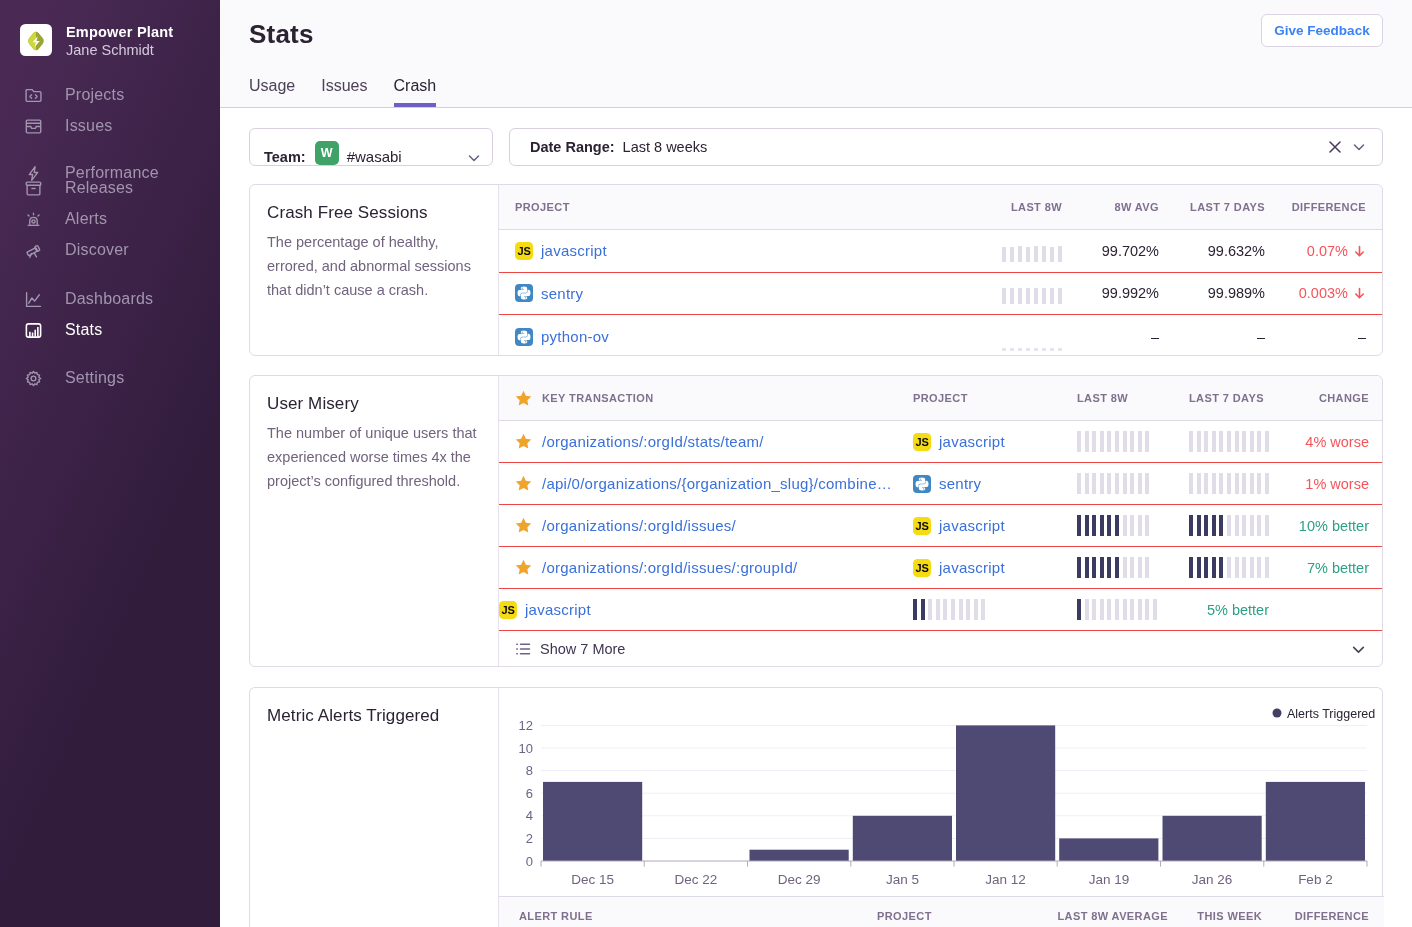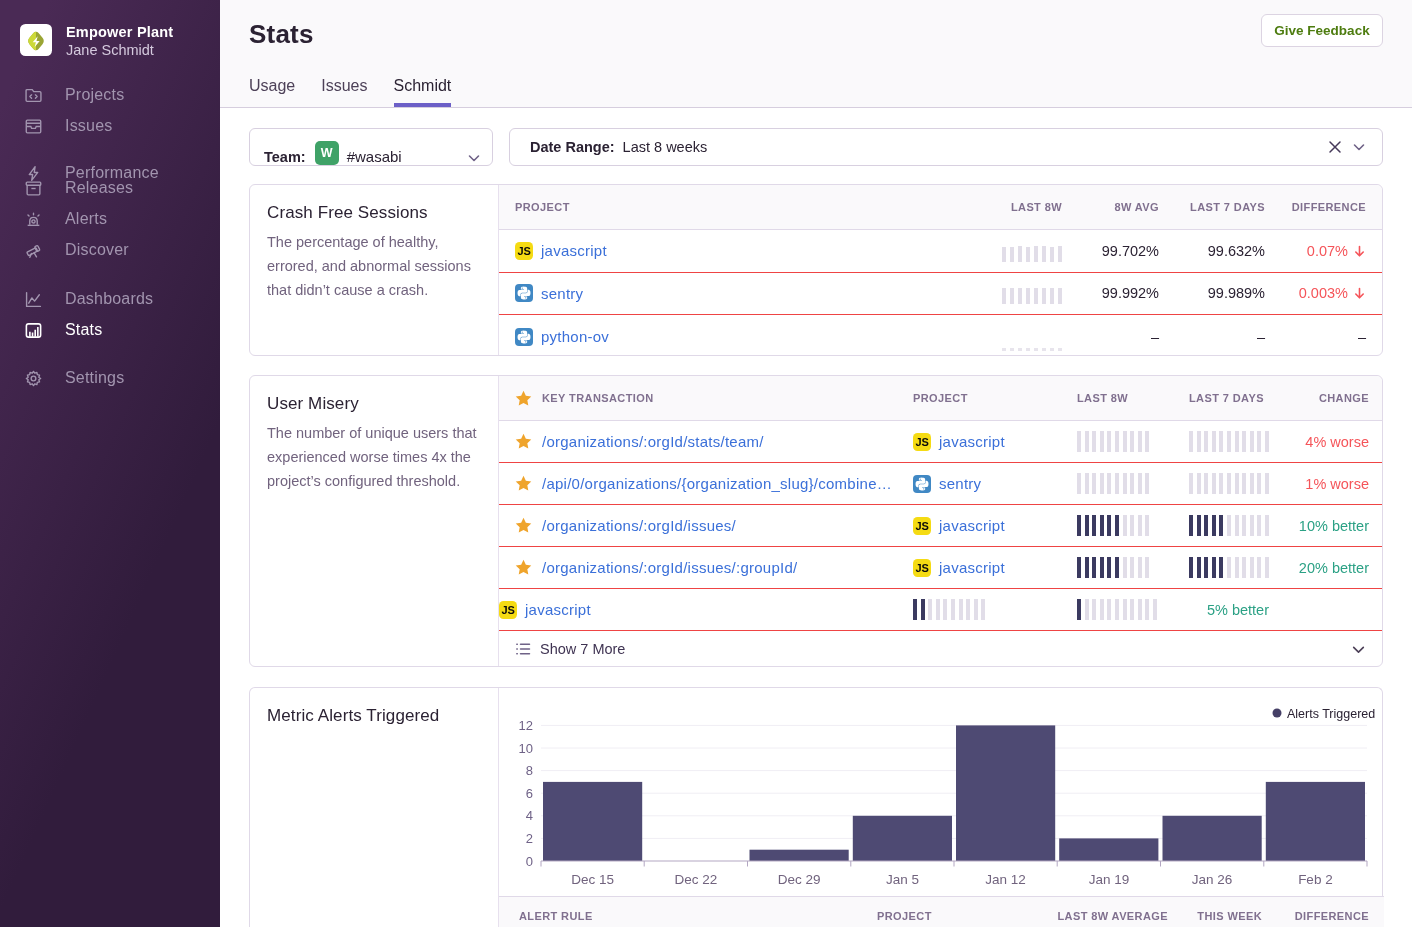--- a/index.html
+++ b/index.html
@@ -18,21 +18,21 @@
 .nav-item { position:absolute; left:25px; display:flex; align-items:center; color:#a295af; font-size:16px; }
 .nav-item svg { width:17px; height:17px; flex:none; }
 .nav-item span { margin-left:23px; letter-spacing:.2px; }
 .nav-item.active { color:#ffffff; }
 
 
 .main { position:absolute; left:220px; top:0; width:1192px; height:927px; }
 .phead { position:absolute; left:0; top:0; width:1192px; height:108px; background:#faf9fb; border-bottom:1px solid #d6cede; }
 h1 { position:absolute; left:29px; top:19px; font-size:26px; color:#2b2233; letter-spacing:.2px; }
 .feedback { position:absolute; right:29px; top:14px; width:122px; height:33px; background:#fff;
-  border:1px solid #dcd4e2; border-radius:6px; font-weight:bold; font-size:13.5px; color:#4d7c0f;
+  border:1px solid #dcd4e2; border-radius:6px; font-weight:bold; font-size:13.5px; color:#3b82f6;
   display:flex; align-items:center; justify-content:center; font-family:inherit; }
 .tabs { position:absolute; left:29px; top:77px; display:flex; gap:26px; }
 .tab { font-size:16px; color:#4d4158; height:29.5px; }
 .tab.active { color:#2b2233; border-bottom:4.5px solid #6c5fc7; }
 
 
 .fbox { position:absolute; top:128px; height:38px; background:#fff; border:1px solid #d8d0e0; border-radius:6px;
   display:flex; align-items:center; font-size:14.5px; }
 .fteam { left:29px; width:244px;align-items:flex-end; }
 .fdate { left:289px; width:874px; }
@@ -170,21 +170,21 @@
     <span>Settings</span>
   </div>
 </aside>
 <div class="main">
   <div class="phead">
     <h1><b>Stats</b></h1>
     <div class="feedback">Give Feedback</div>
     <div class="tabs">
       <div class="tab">Usage</div>
       <div class="tab">Issues</div>
-      <div class="tab active">Schmidt</div>
+      <div class="tab active">Crash</div>
     </div>
   </div>
   <div class="fbox fteam">
     <span class="flabel" style="margin-left:14px">Team:</span>
     <span class="wbadge" style="margin-left:9px">W</span>
     <span style="margin-left:8px;font-size:15px">#wasabi</span>
     <svg style="position:absolute;right:11px" width="14" height="14" viewBox="0 0 14 14" fill="none" stroke="#6f6287" stroke-width="1.6" stroke-linecap="round" stroke-linejoin="round">
         <path d="M2.5 5 L7 9.5 L11.5 5"></path>
       </svg>
   </div>
@@ -466,21 +466,21 @@
               <i class="d" style="height:21px"></i>
               <i class="d" style="height:21px"></i>
               <i style="height:21px"></i>
               <i style="height:21px"></i>
               <i style="height:21px"></i>
               <i style="height:21px"></i>
               <i style="height:21px"></i>
               <i style="height:21px"></i>
             </span>
           </div>
-        <div class="num green" style="padding-right:15px">20% better</div>
+        <div class="num green" style="padding-right:15px">7% better</div>
       </div>
       <div class="grid g2 trow" style="height:42px">
         <div class="projcell">
             <span class="picon jsicon">JS</span>
             <a class="lnk" href="#">javascript</a>
           </div>
         <div>
             <span class="spark spm">
               <i class="d" style="height:21px"></i>
               <i class="d" style="height:21px"></i>

